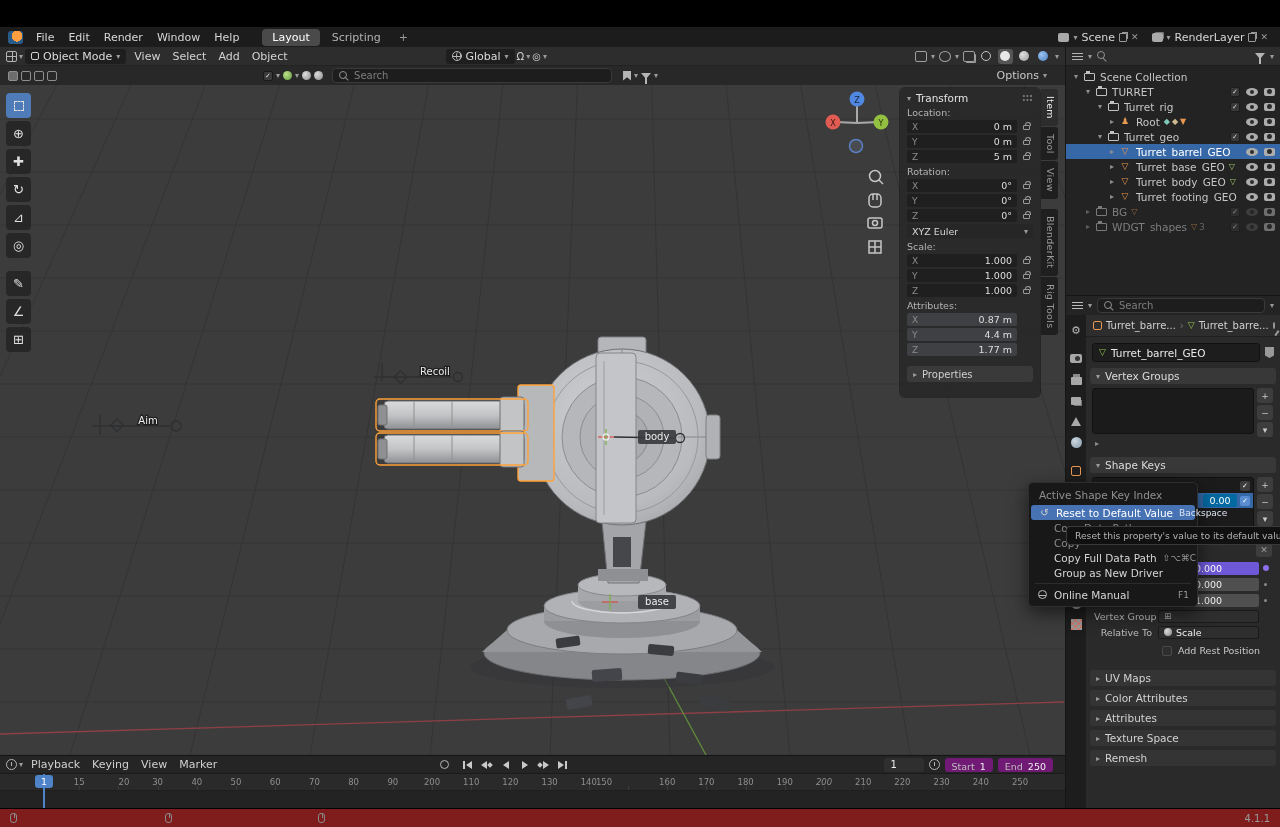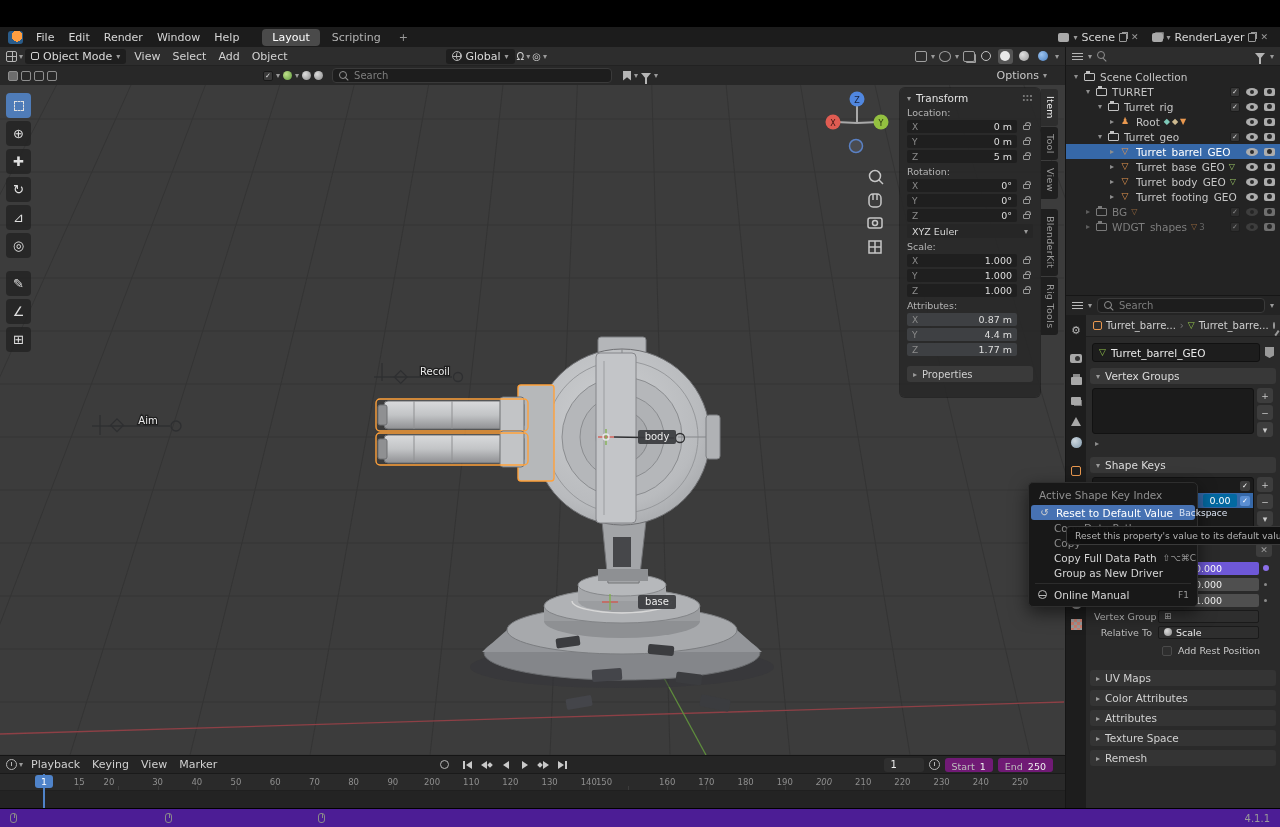--- a/index.html
+++ b/index.html
@@ -214,21 +214,21 @@
 .frame-field{width:40px;height:14px;background:#2f2f2f;border-radius:3px;display:flex;align-items:center;padding:0 7px;color:#eee;font-size:10px}
 .se-field{height:14px;background:#701a75;border-radius:3px;display:flex;align-items:flex-end;gap:5px;padding:0 7px;font-size:9.5px;color:#bdbdbd}
 .se-field .val{color:#efefef}
 #tl-ruler{left:0;top:773px;width:1065px;height:35px;background:#232323;border-top:1px solid #1a1a1a;overflow:hidden}
 #ruler-top{position:absolute;left:0;top:0;width:1065px;height:17px;background:#2a2a2a;border-bottom:1px solid #1f1f1f}
 .tick-num{position:absolute;top:3px;transform:translateX(-50%);color:#8f8f8f;font-size:8.5px}
 .tick-line{position:absolute;bottom:0;width:1px;height:4px;background:#3c3c3c}
 .ph-line{position:absolute;top:0;width:2px;height:35px;background:#4f83c9;z-index:5}
 .ph-badge{position:absolute;top:1px;width:18px;height:13px;background:#4f83c9;border-radius:3px;color:#fff;font-size:9.5px;display:flex;align-items:center;justify-content:center;z-index:6}
 
-#statusbar{left:0;top:808px;width:1280px;height:19px;background:#4c1d95;display:flex;align-items:center;padding:0 10px;border-top:1px solid #000}
+#statusbar{left:0;top:808px;width:1280px;height:19px;background:#7f1d1d;display:flex;align-items:center;padding:0 10px;border-top:1px solid #000}
 #sb-hints{display:flex;align-items:center}
 .mouse-ico{width:7px;height:10px;border:1px solid #8a8a8a;border-radius:3px;position:relative;display:inline-block}
 .mouse-ico::after{content:"";position:absolute;left:2.5px;top:0;width:1px;height:4px;background:#8a8a8a}
 .sb-ver{margin-left:auto;color:#9a9a9a;font-size:10px}
 </style>
 </head>
 <body>
 
 <div class="abs" id="blackbar"></div>
 <div class="abs" id="menubar">
@@ -1066,21 +1066,21 @@
     <div class="se-field">
       <span>End</span>
       <span class="val">250</span>
     </div>
   </div>
 </div>
 <div class="abs" id="tl-ruler">
   <div id="ruler-top">
       <span class="tick-num" style="left: 79.2px;">15</span>
       <span class="tick-line" style="left: 79.2px;"></span>
-      <span class="tick-num" style="left: 109px;">20</span>
+      <span class="tick-num" style="left: 124px;">20</span>
       <span class="tick-line" style="left: 118.4px;"></span>
       <span class="tick-num" style="left: 157.6px;">30</span>
       <span class="tick-line" style="left: 157.6px;"></span>
       <span class="tick-num" style="left: 196.8px;">40</span>
       <span class="tick-line" style="left: 196.8px;"></span>
       <span class="tick-num" style="left: 236px;">50</span>
       <span class="tick-line" style="left: 236px;"></span>
       <span class="tick-num" style="left: 275.2px;">60</span>
       <span class="tick-line" style="left: 275.2px;"></span>
       <span class="tick-num" style="left: 314.4px;">70</span>

